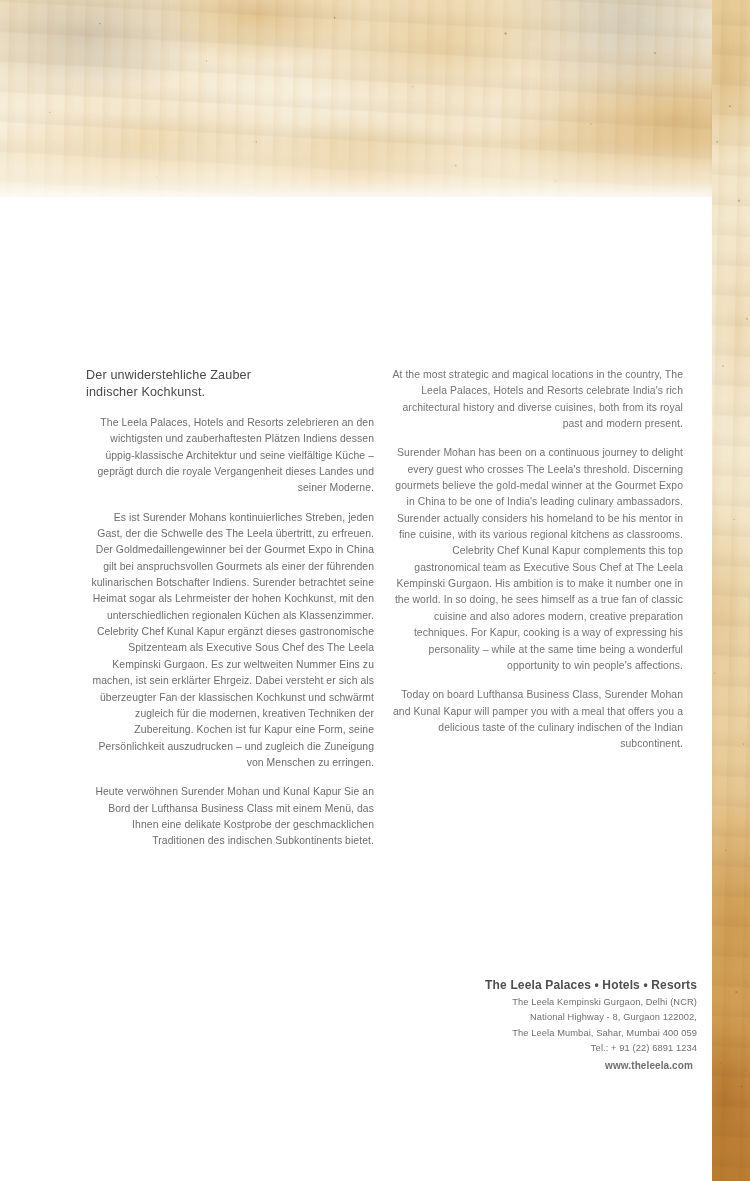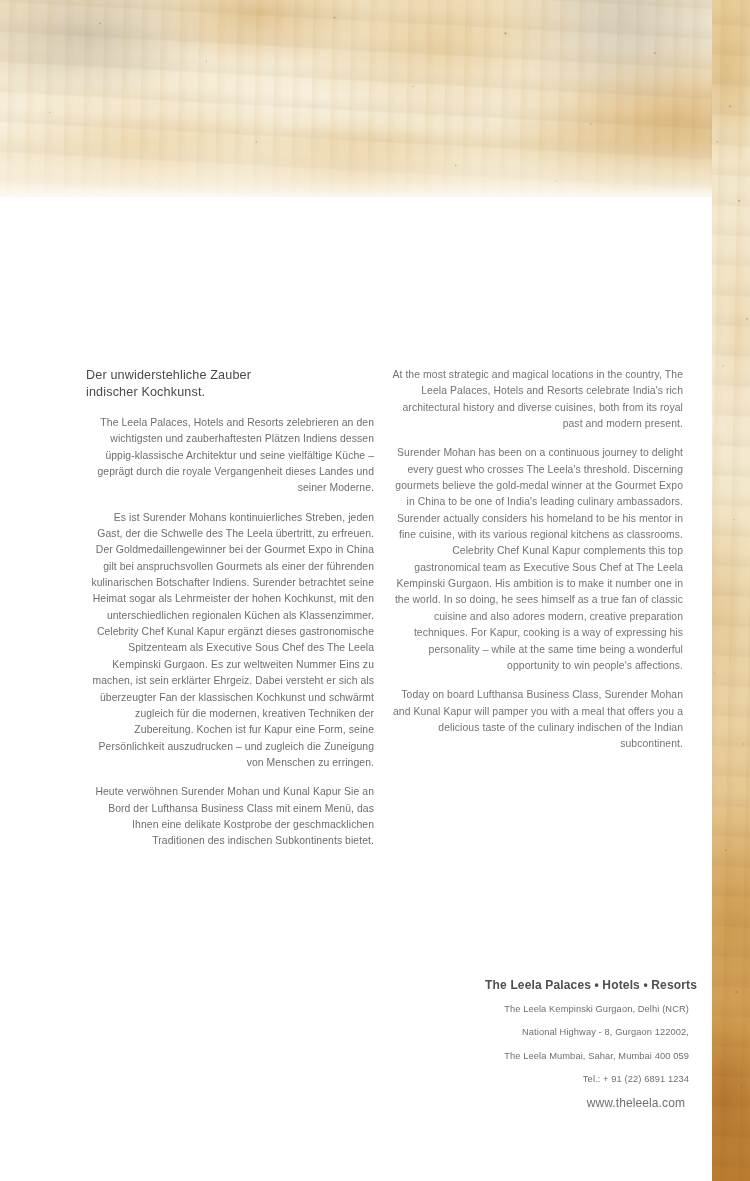--- a/index.html
+++ b/index.html
@@ -152,28 +152,29 @@
     font-weight: bold;
     color: #4f4f4f;
     letter-spacing: 0.15px;
     margin: 0 0 1px 0;
   }
   .footer-line {
     font-size: 9.3px;
     line-height: 15.6px;
     color: #6f6f6f;
     letter-spacing: 0.1px;
-    margin: 8px;
+    margin: 0;
   }
   .footer-url {
-    font-size: 12px;
+    font-size: 10px;
     line-height: 15.6px;
     color: #6f6f6f;
     letter-spacing: 0.1px;
-    margin: 1px 12px 0 0;
+    margin: 1px 4px 0 0;
+    font-weight: bold;
   }
 </style>
 </head>
 <body>
 
 <div id="page">
 
   <div class="texture-band">
     <div class="tex-base"></div>
     <div class="tex-wash"></div>

